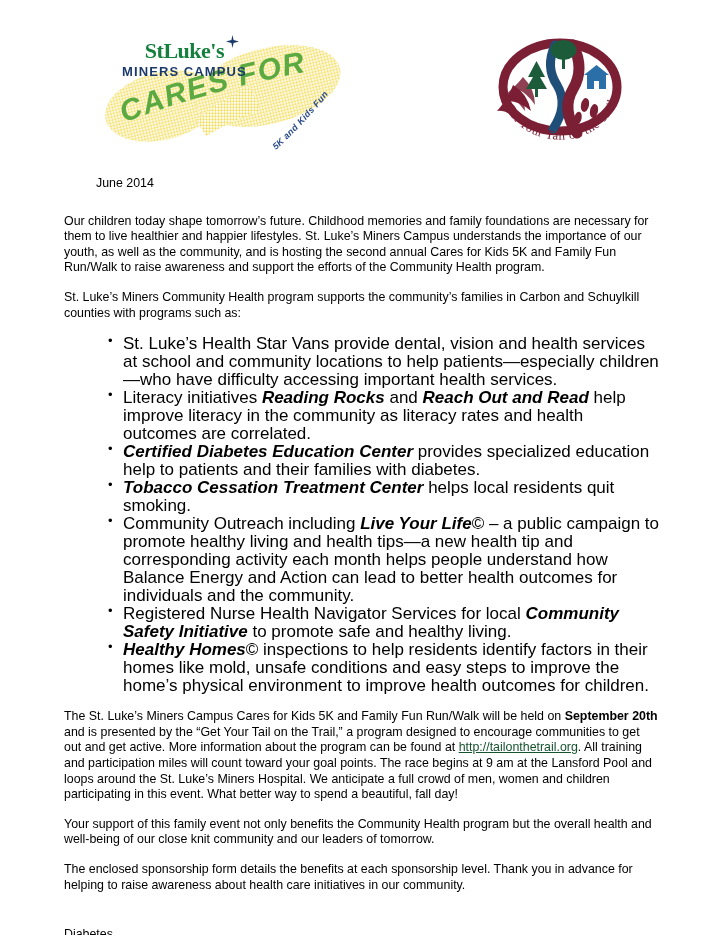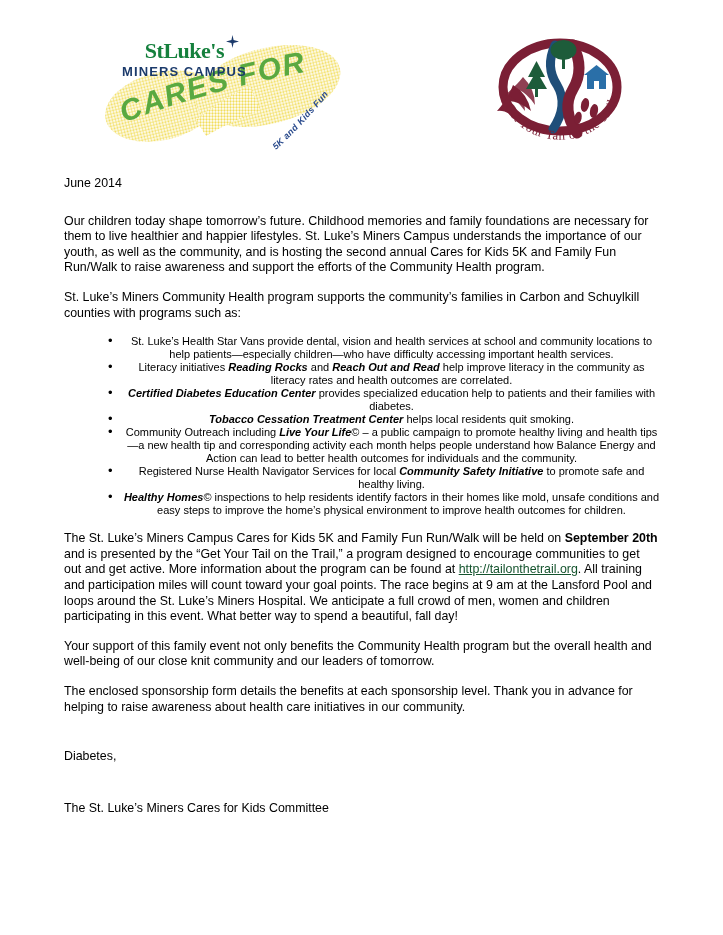--- a/index.html
+++ b/index.html
@@ -94,34 +94,34 @@
     width: 596px;
   }
   .p {
     font-size: 12.4px;
     line-height: 15.6px;
     margin: 0 0 14px 0;
     text-align: left;
   }
   .p.date {
     margin-bottom: 22px;
+    margin-left: 32px;
   }
 
   ul.bullets {
     list-style: none;
     margin: 0 0 14px 0;
     padding: 0;
   }
   ul.bullets li {
     position: relative;
-    font-size: 11px;
-    line-height: 13px;
+    font-size: 17px;
+    line-height: 18px;
     padding-left: 59px;
     margin-bottom: 0px;
-    text-align: center;
   }
   ul.bullets li::before {
     content: "\2022";
     position: absolute;
     left: 44px;
     top: -1px;
     font-size: 13px;
     line-height: 13.6px;
   }
 

